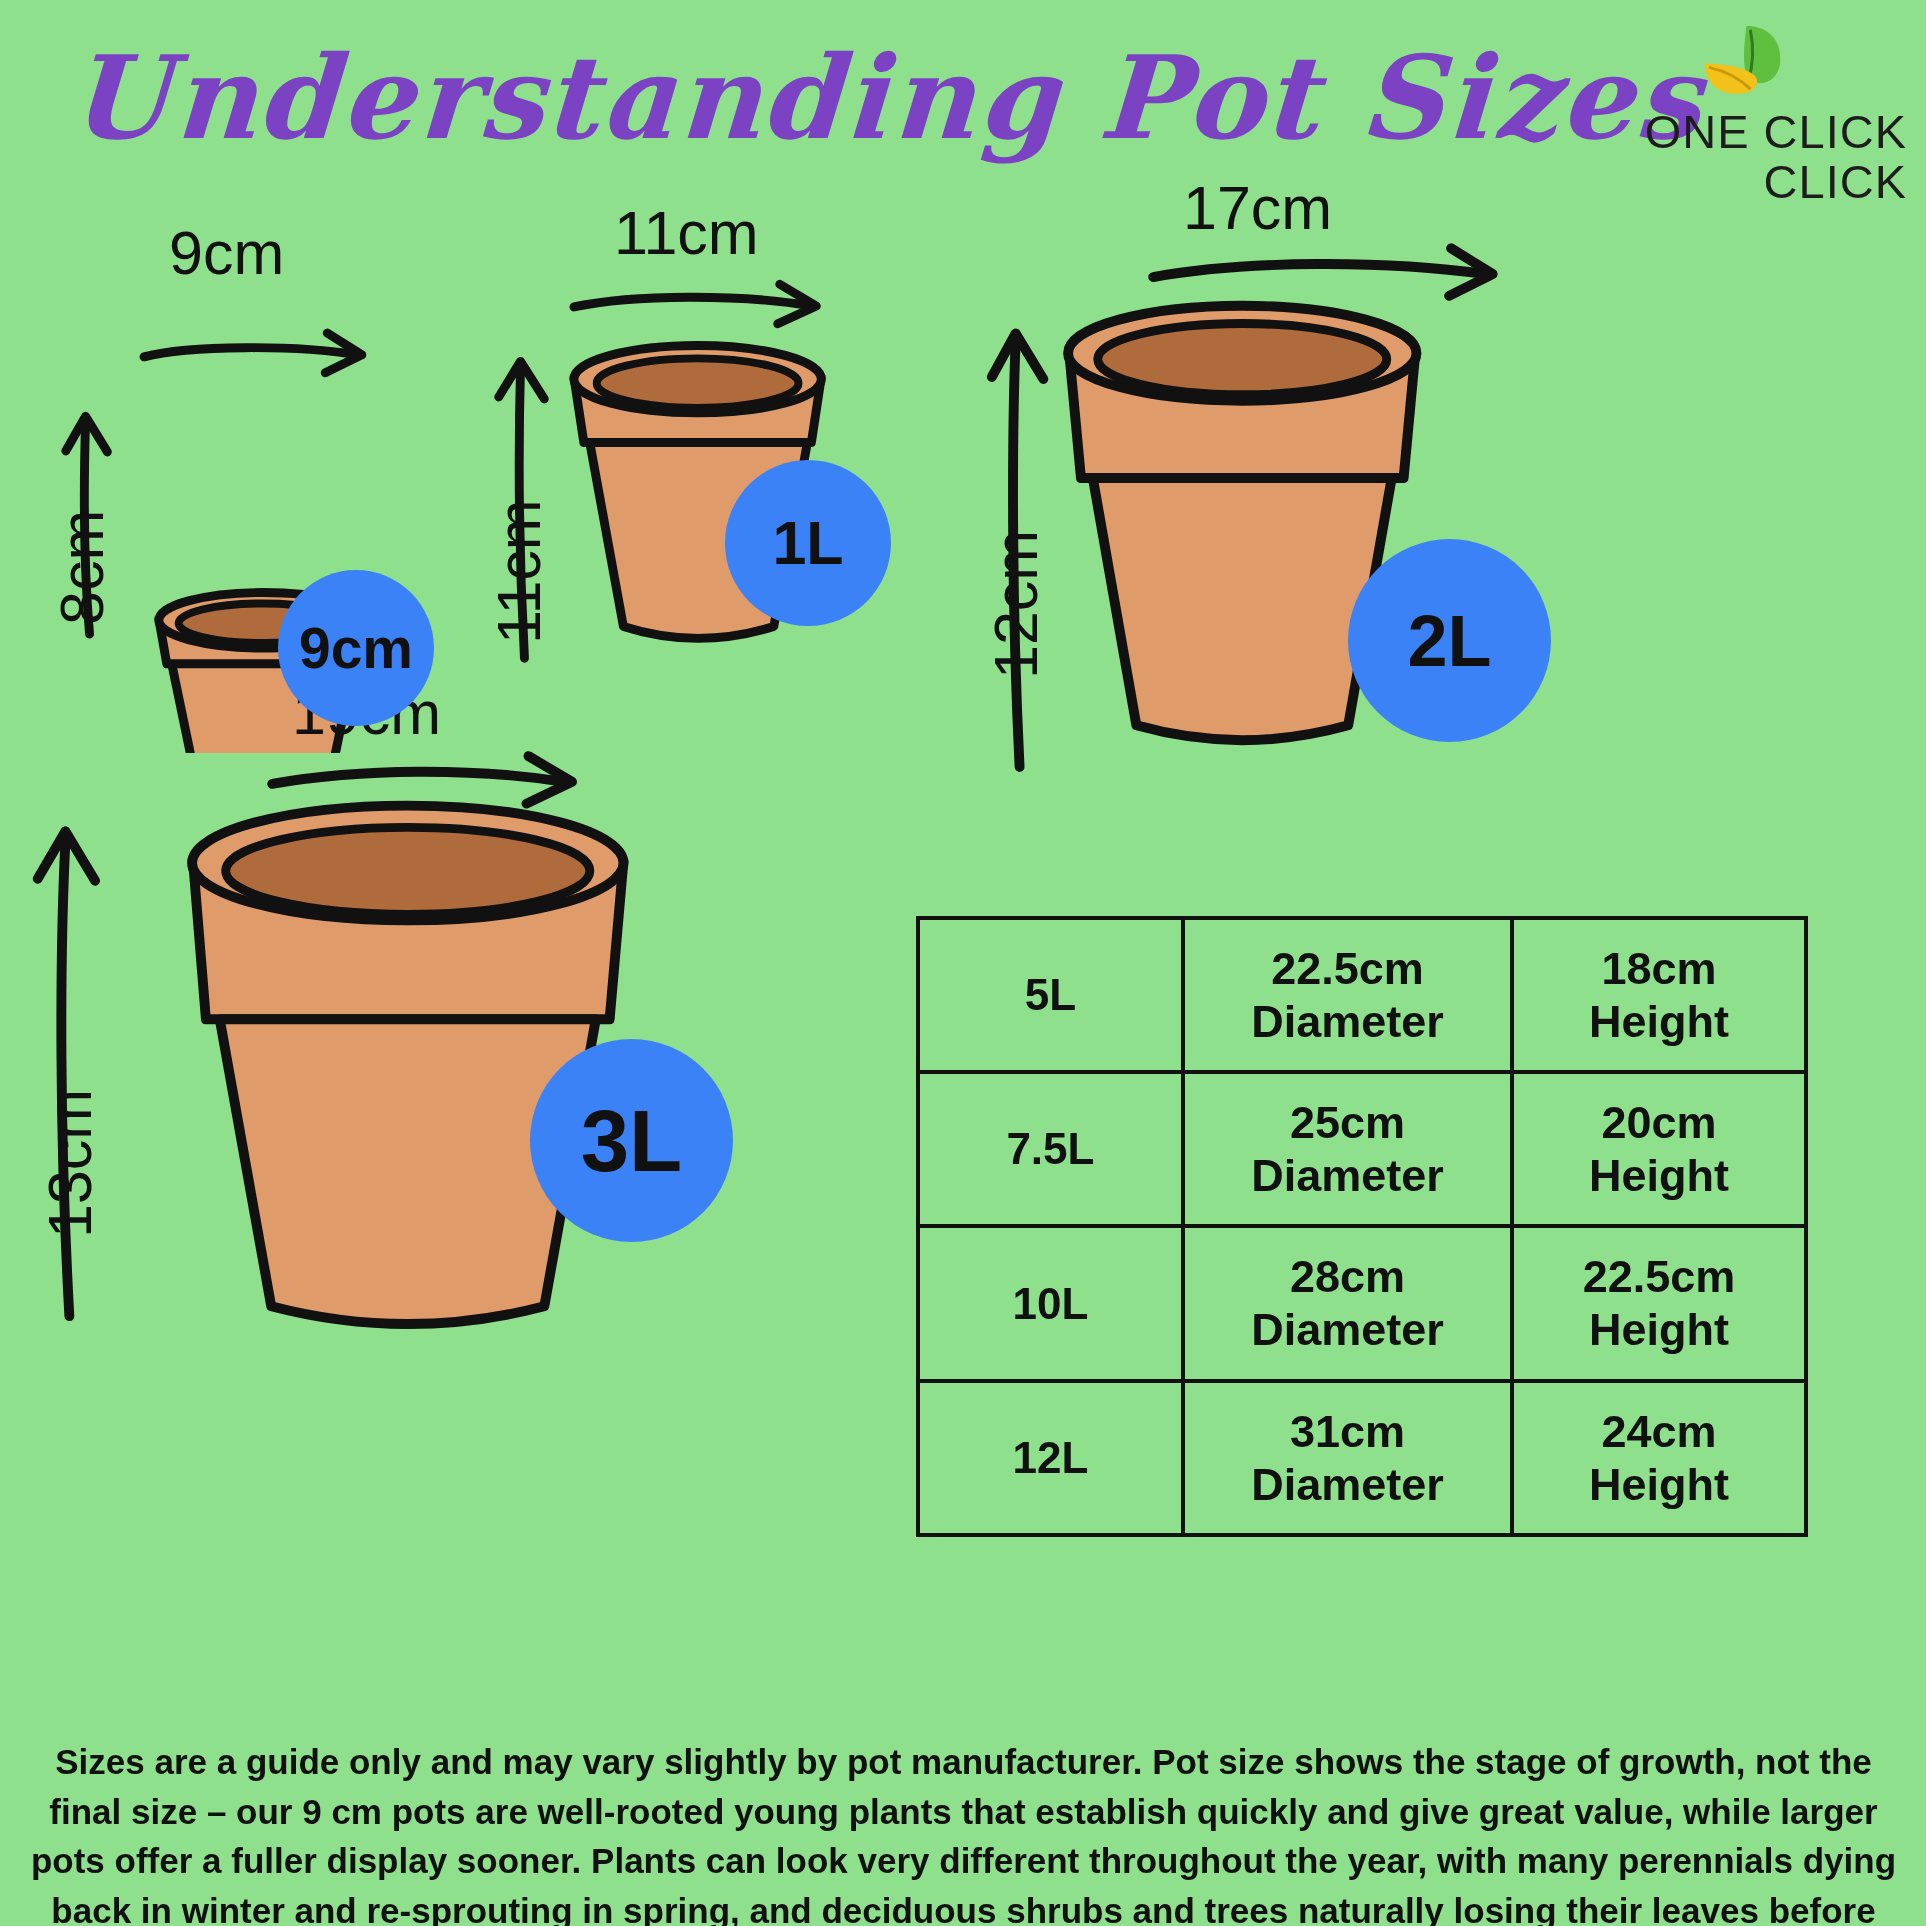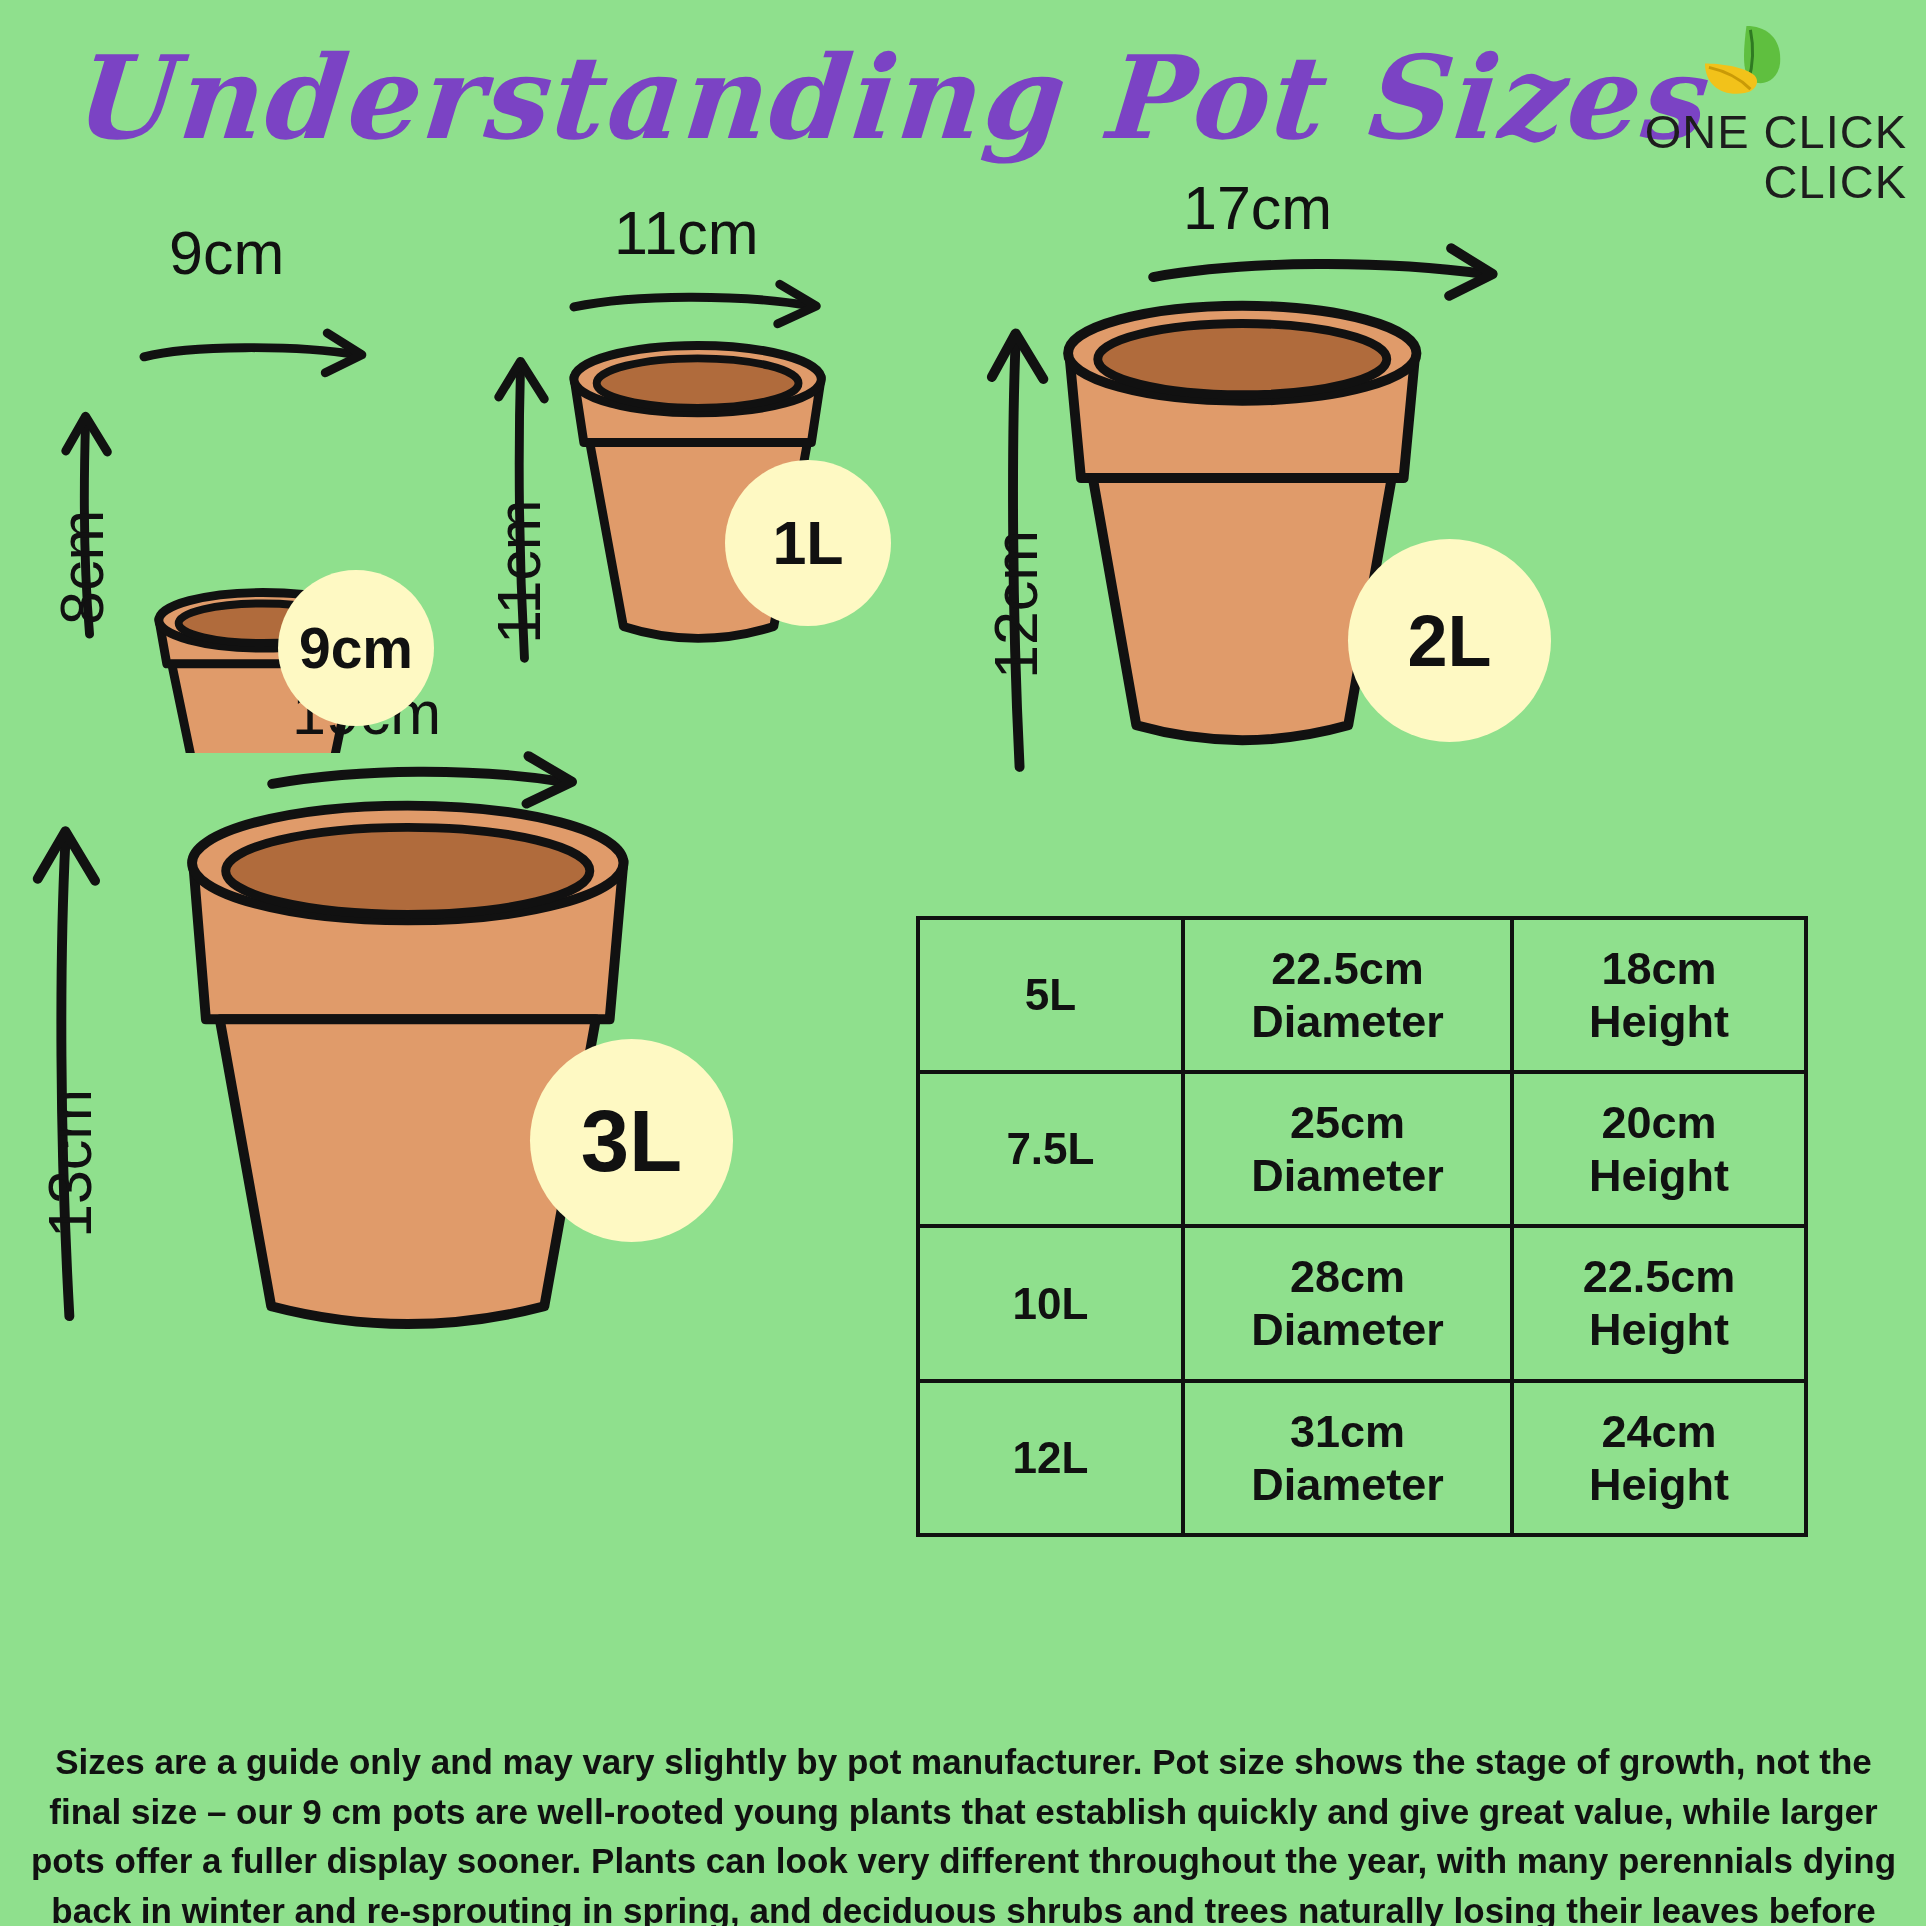--- a/index.html
+++ b/index.html
@@ -73,21 +73,21 @@
   .dim-side {
     position: absolute;
     font-size: 61px;
     color: #111;
     white-space: nowrap;
     transform-origin: left bottom;
     transform: rotate(-90deg);
   }
   .badge {
     position: absolute;
-    background: #fef9c3;
+    background: #3b82f6;
     border-radius: 50%;
     display: flex;
     align-items: center;
     justify-content: center;
     font-weight: bold;
     color: #111;
     z-index: 5;
   }
 
   

